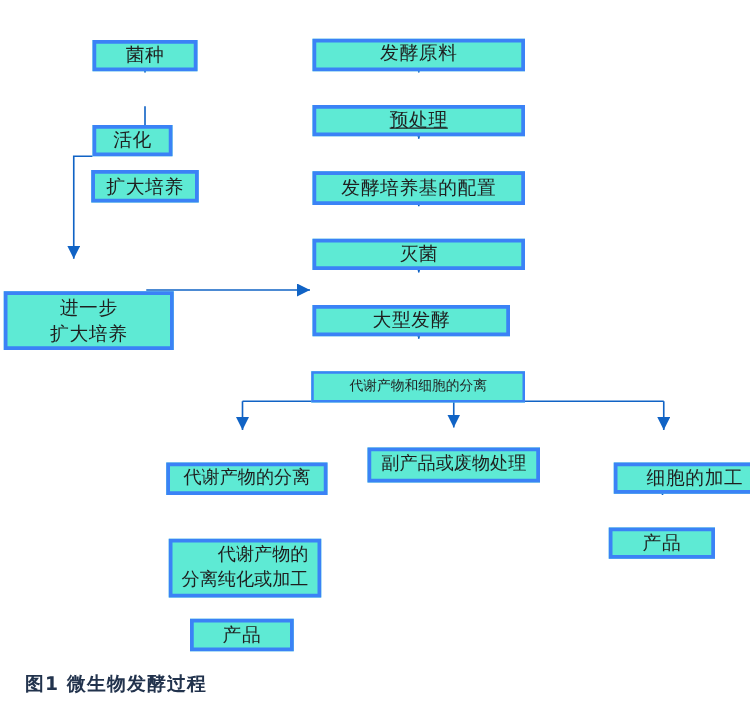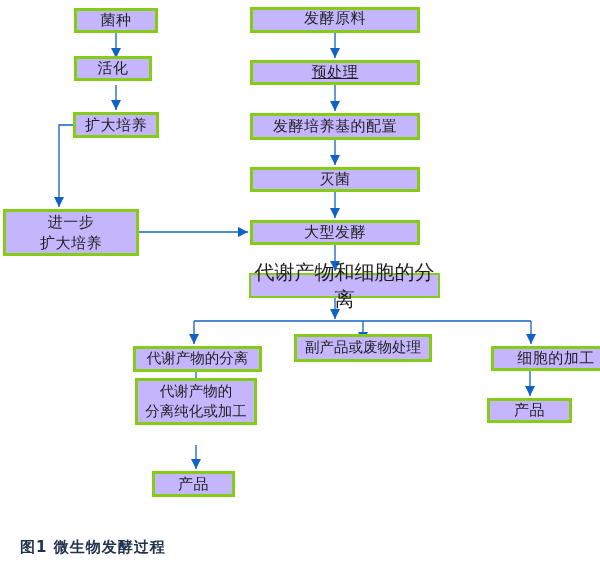--- a/index.html
+++ b/index.html
@@ -4,43 +4,43 @@
 <style>
   html,body{margin:0;padding:0;background:#ffffff;}
   .stage{
     position:relative;width:600px;height:568px;background:#ffffff;
     font-family:"DejaVu Sans","Liberation Sans",sans-serif;
     overflow:hidden;
   }
   .connectors{position:absolute;left:0;top:0;width:600px;height:568px;}
   .node{
     position:absolute;box-sizing:border-box;
-    border:3px solid #84cc16;background:#c4b5fd;
+    border:3px solid #3b82f6;background:#5eead4;
     display:flex;align-items:center;justify-content:center;
     font-size:15px;line-height:1.35;color:#1f1f1f;
-    text-align:center;white-space:pre-line;letter-spacing:0.5px;
+    text-align:center;white-space:pre-line;letter-spacing:0.5px;margin-top:24px;
   }
   .thin{border-width:2px;letter-spacing:0;}
   
   .n-junzhong{left:74px;top:8px;width:84px;height:25px;}
-  .n-huohua{left:74px;top:56px;width:78px;height:25px;}
+  .n-huohua{left:74px;top:76px;width:64px;height:25px;}
   .n-kuoda{left:73px;top:112px;width:86px;height:26px;}
   .n-jinyibu{left:3px;top:209px;width:136px;height:47px;}
   
   .n-yuanliao{left:250px;top:7px;width:170px;height:26px;font-family:Liberation Mono, monospace;}
   .n-yuchuli{left:250px;top:60px;width:170px;height:25px;text-decoration:underline;}
   .n-peizhi{left:250px;top:113px;width:170px;height:27px;}
   .n-miejun{left:250px;top:167px;width:170px;height:25px;}
-  .n-daxing{left:250px;top:220px;width:170px;height:25px;}
-  .n-fenli{left:249px;top:273px;width:191px;height:25px;font-size:20px;}
+  .n-daxing{left:250px;top:220px;width:158px;height:25px;}
+  .n-fenli{left:249px;top:273px;width:171px;height:25px;font-size:11px;}
   
   .n-daixiefenli{left:133px;top:346px;width:129px;height:26px;font-size:14.5px;letter-spacing:0;}
   .n-fuchanpin{left:294px;top:334px;width:138px;height:28px;font-size:14.5px;letter-spacing:0;}
   .n-xibao{left:491px;top:346px;width:130px;height:25px;}
-  .n-chunhua{left:135px;top:378px;width:122px;height:47px;font-size:14.5px;letter-spacing:0;}
+  .n-chunhua{left:135px;top:407px;width:122px;height:47px;font-size:14.5px;letter-spacing:0;text-align:right;}
   .n-chanpin-l{left:152px;top:471px;width:83px;height:26px;}
   .n-chanpin-r{left:487px;top:398px;width:85px;height:25px;}
   .caption{
     position:absolute;left:20px;top:538px;width:580px;
     font-size:15px;font-weight:bold;
     color:#22334d;letter-spacing:1px;
   }
 </style>
 </head>
 <body>

